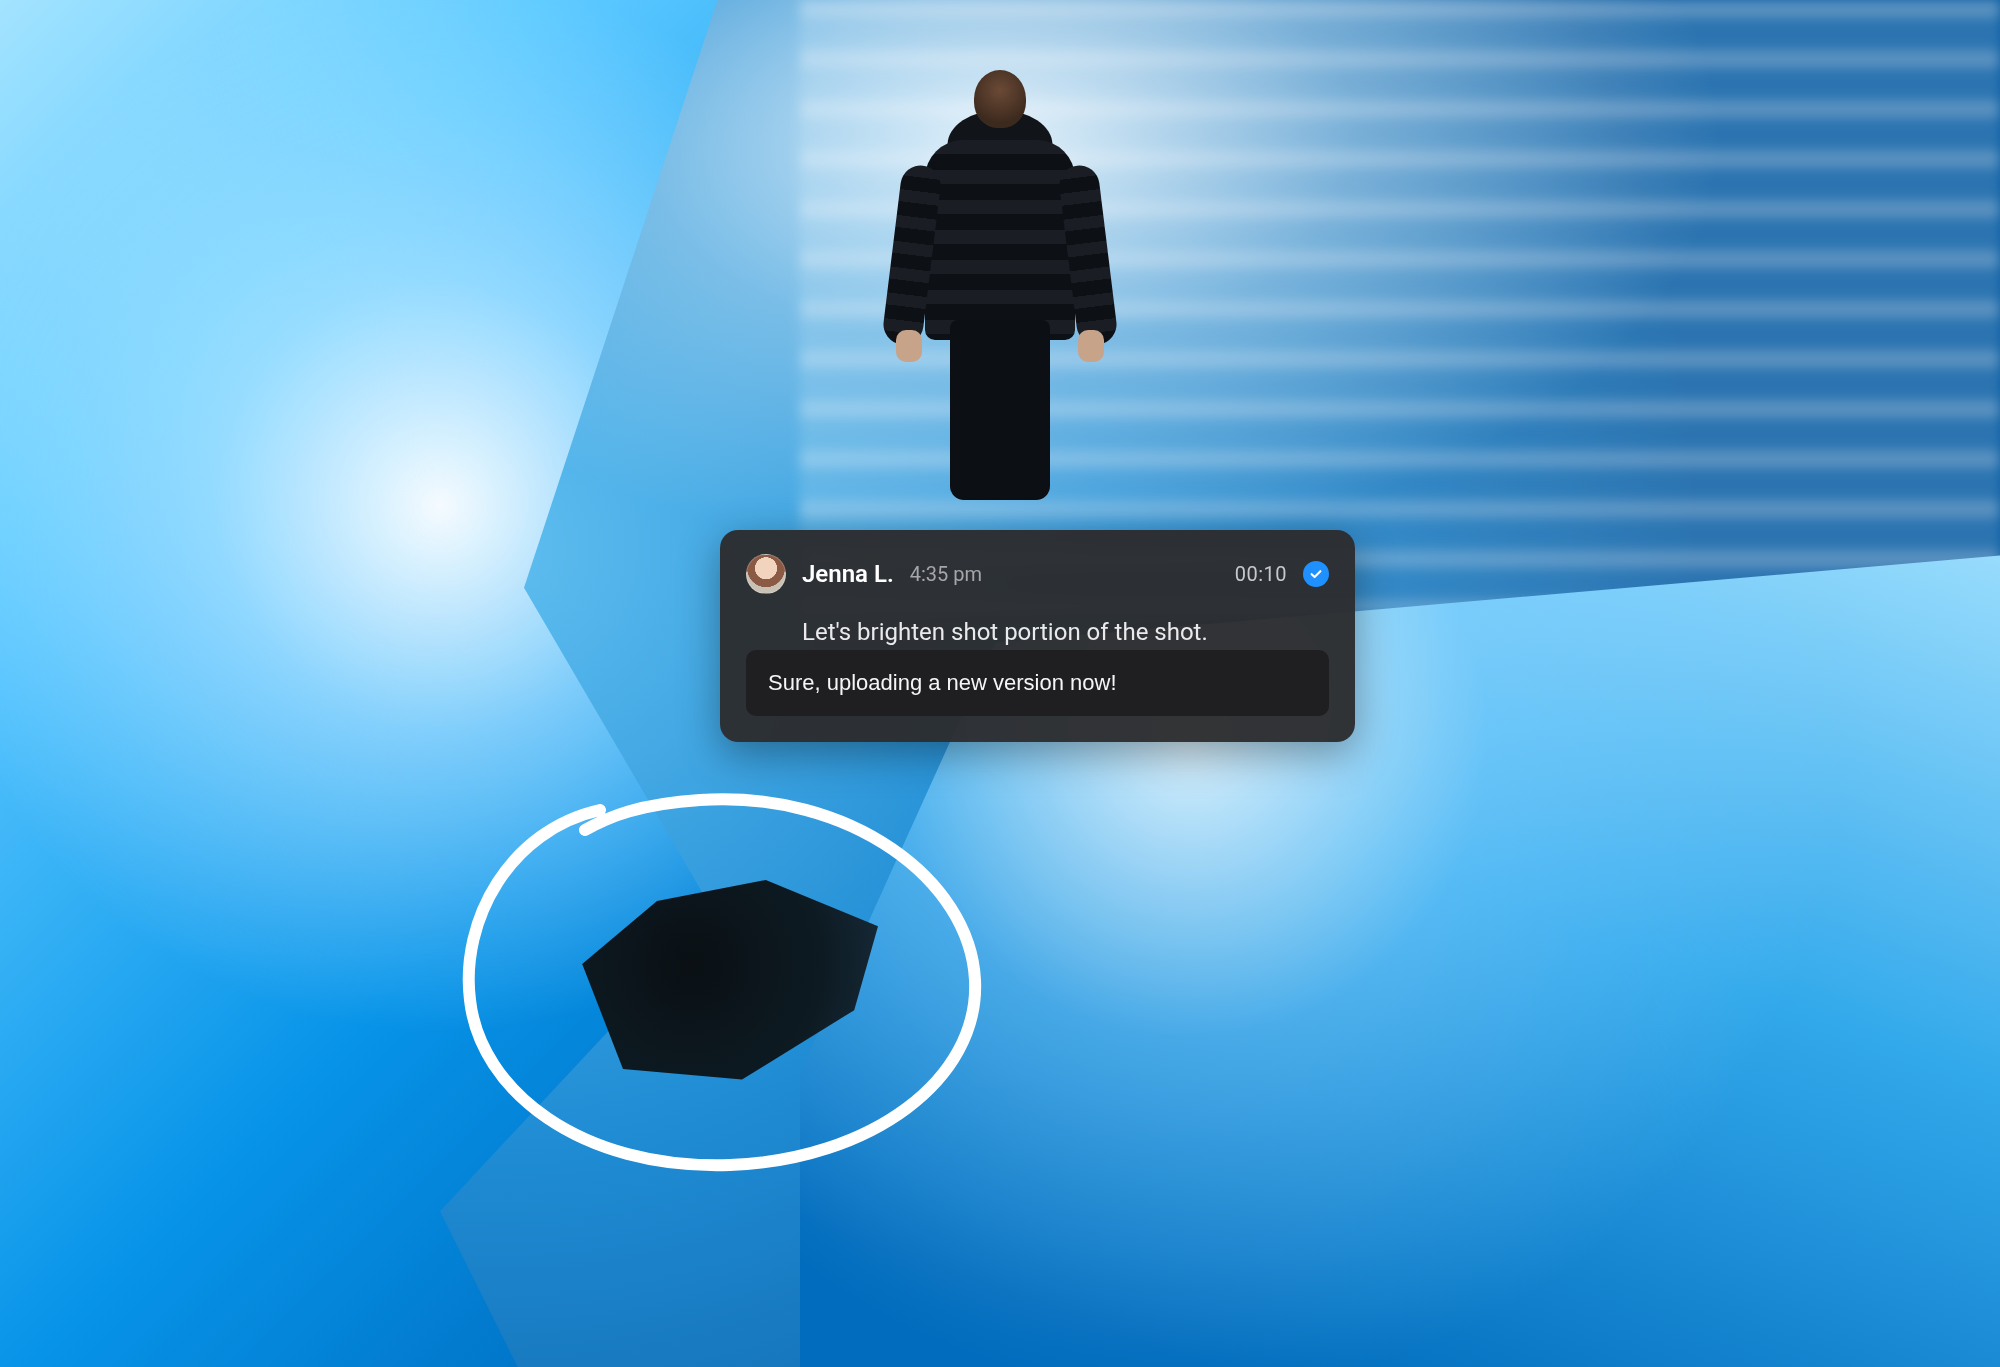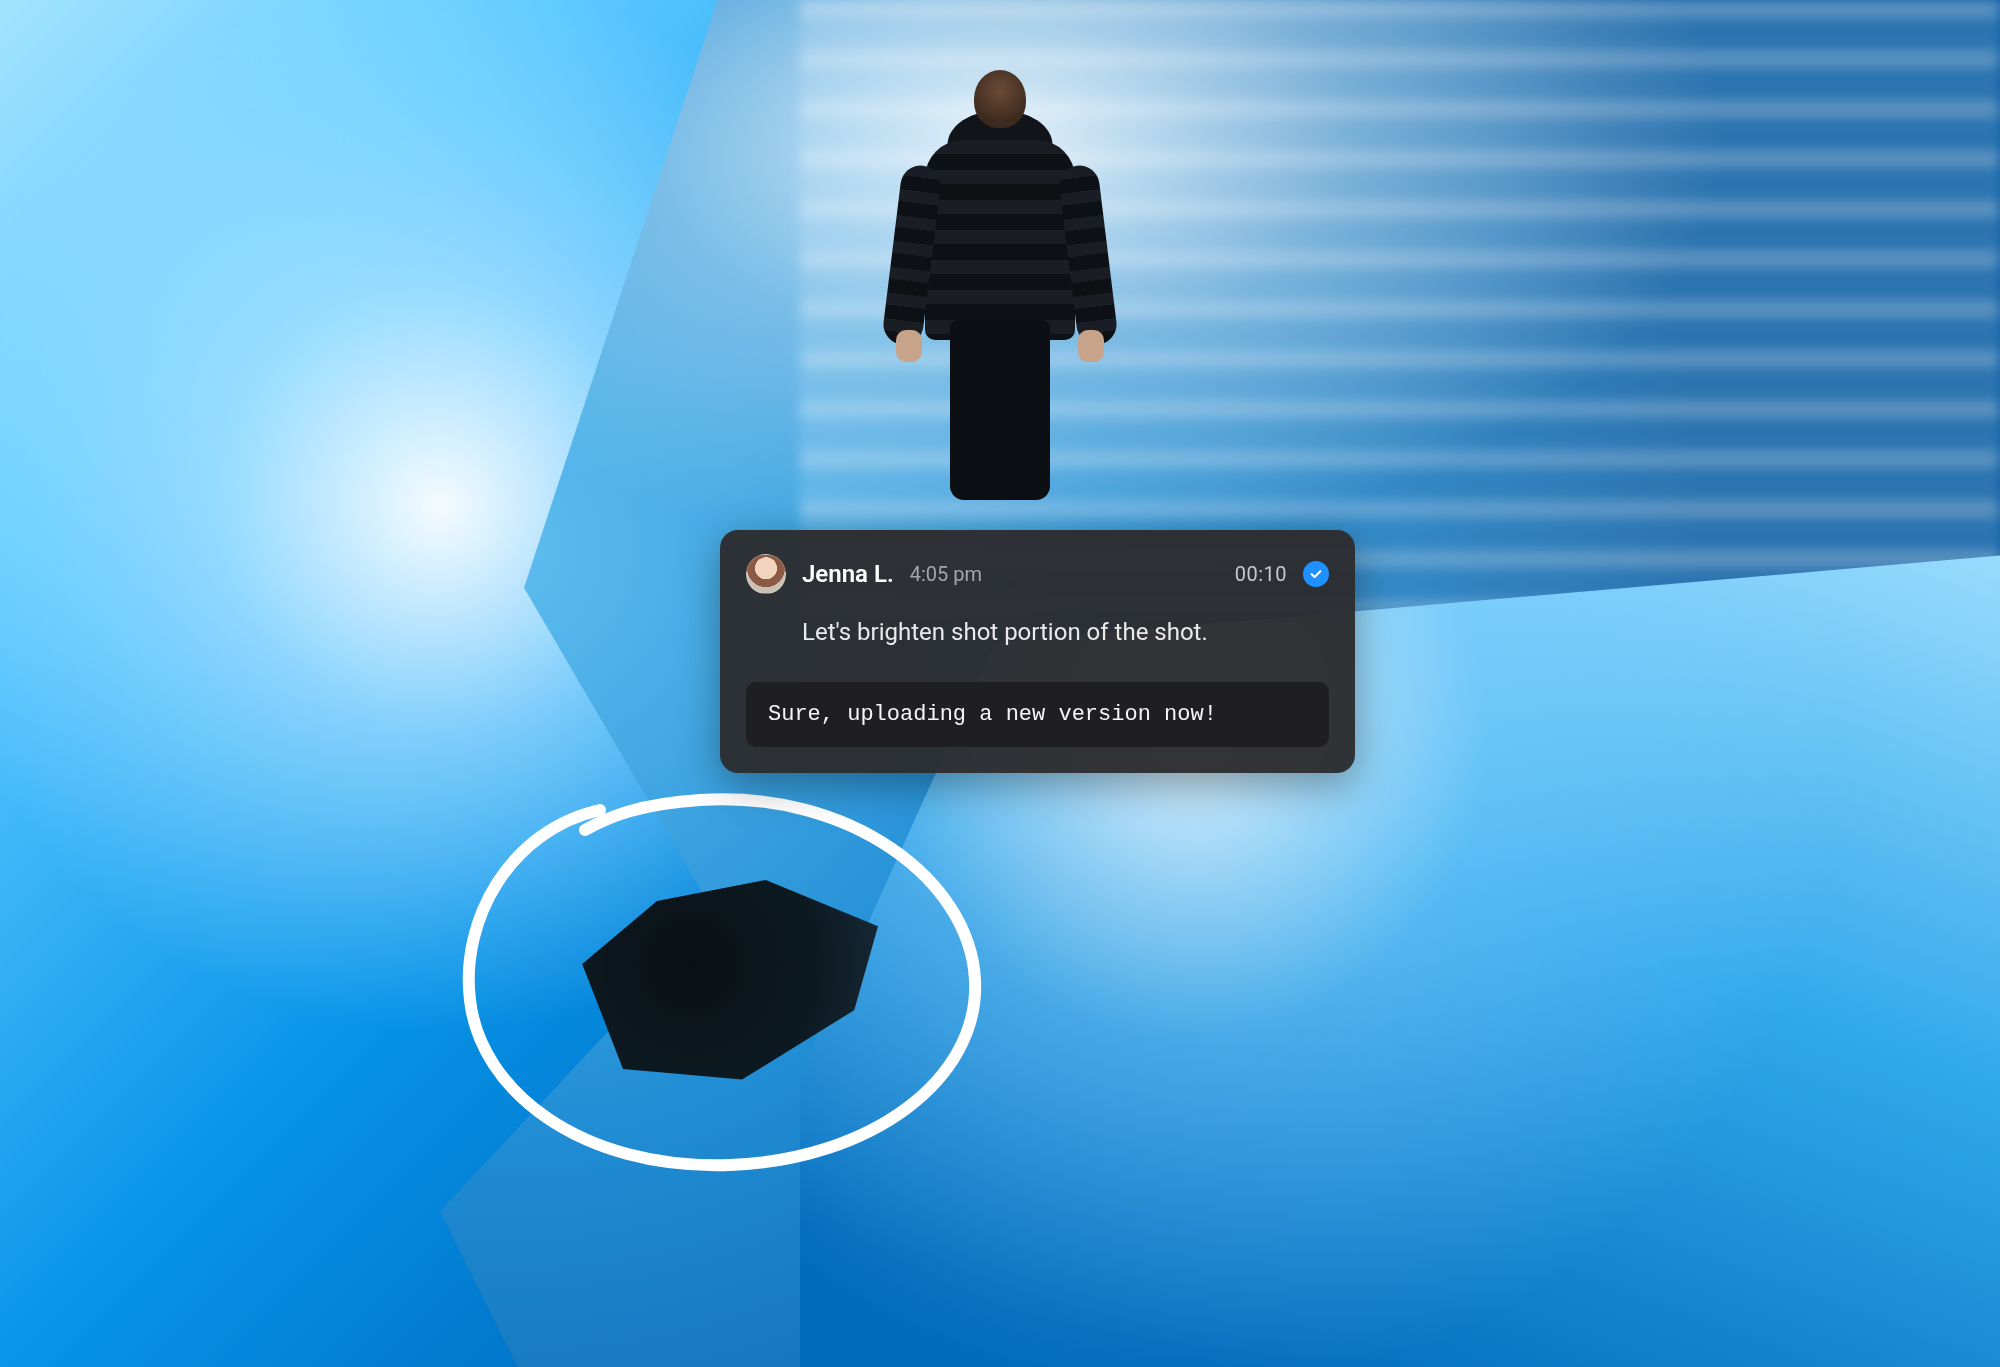--- a/index.html
+++ b/index.html
@@ -231,30 +231,29 @@
 
     .comment-body {
       margin-top: 22px;
       padding-left: 56px;
       font-size: 24px;
       line-height: 1.4;
       color: #eaeaec;
     }
 
     .reply-input {
-      margin-top: 32px;
       background: #1f1f21;
       border-radius: 10px;
       padding: 20px 22px;
       font-size: 22px;
       color: #f5f5f7;
       border: none;
       width: 100%;
       outline: none;
-      font-family: Liberation Mono, monospace;
+      font-family: Liberation Sans, sans-serif;
     }
   </style>
 </head>
 <body>
 
 <div class="backdrop"></div>
 <div class="sky-clouds"></div>
 <div class="ice-left"></div>
 <div class="ice-right"></div>
 <div class="dark-region"></div>
@@ -278,21 +277,21 @@
              C 420 390, 530 310, 525 210
              C 520 110, 400 20, 250 30
              C 190 34, 160 46, 135 60" stroke="#ffffff" stroke-width="12" stroke-linecap="round" stroke-linejoin="round"></path>
   </svg>
 </div>
 
 <div class="comment-card">
   <div class="comment-header">
     <div class="avatar"></div>
     <span class="author-name">Jenna L.</span>
-    <span class="time-posted">4:05 pm</span>
+    <span class="time-posted">4:35 pm</span>
     <div class="header-spacer"></div>
     <span class="timecode">00:10</span>
     <span class="status-badge">
       <svg viewBox="0 0 16 16">
         <path d="M3 8.2 L6.4 11.5 L13 4.8" stroke="#ffffff" stroke-width="2.4" fill="none" stroke-linecap="round" stroke-linejoin="round"></path>
       </svg>
     </span>
   </div>
 
   <div class="comment-body">Let's brighten shot portion of the shot.</div>

